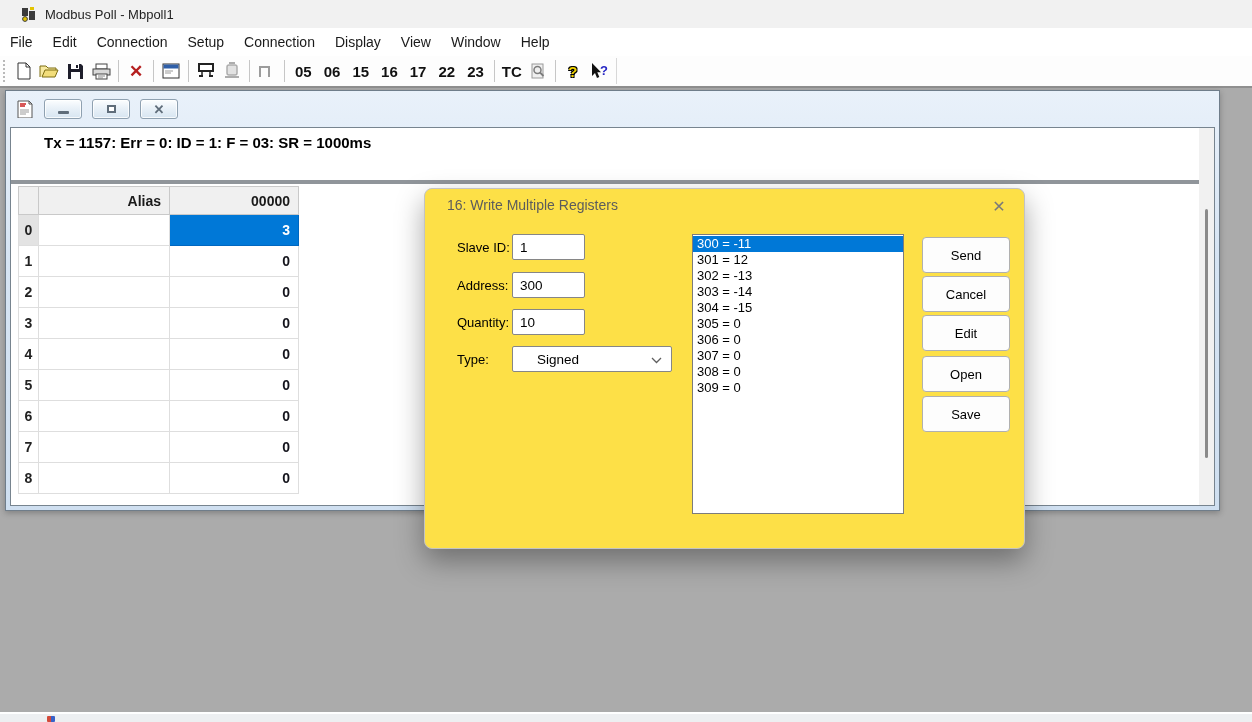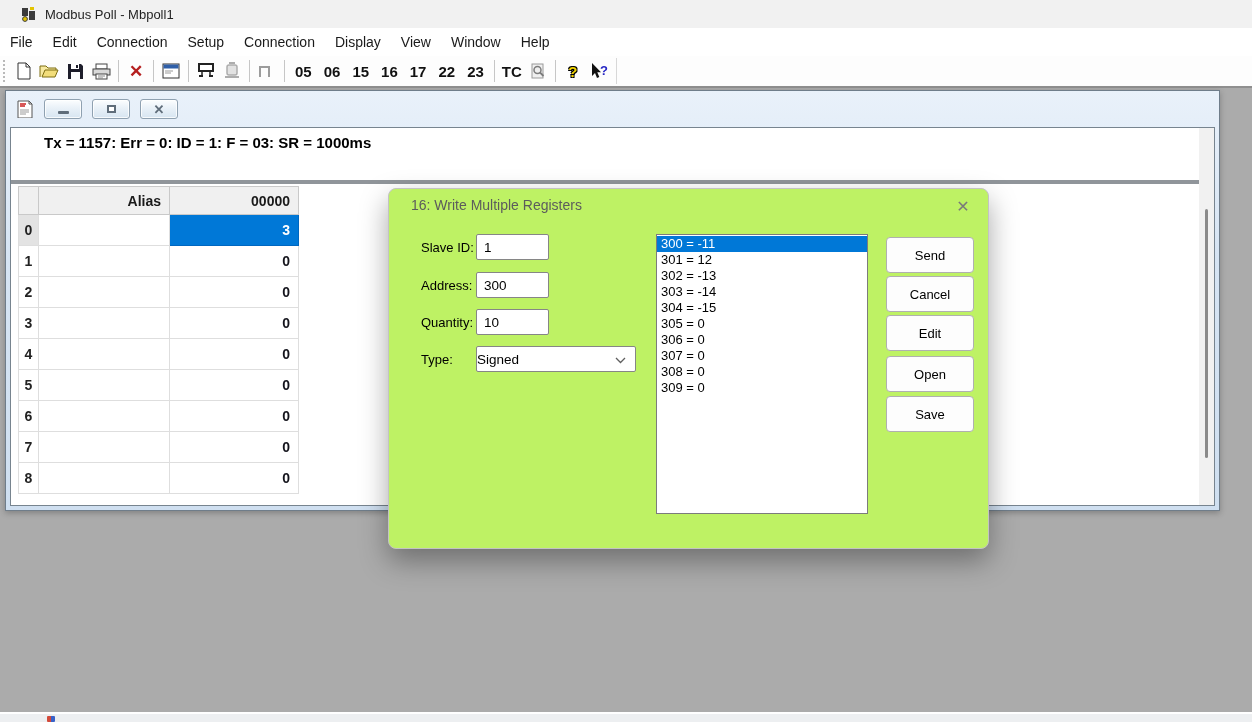--- a/index.html
+++ b/index.html
@@ -104,43 +104,43 @@
   
   .vscroll {
     position:absolute; top:0; right:0; bottom:0; width:15px; background:#f1f1f1;
   }
   .vscroll .thumb {
     position:absolute; top:81px; right:6px; width:3px; height:249px;
     background:#8a8a8a; border-radius:2px;
   }
   
   .dialog {
-    position:absolute; left:388px; top:188px; width:601px; height:361px;
-    background:#bef264; border:1px solid #c3c3c3; border-radius:8px;
+    position:absolute; left:424px; top:188px; width:601px; height:361px;
+    background:#fde047; border:1px solid #c3c3c3; border-radius:8px;
     box-shadow:0 12px 28px rgba(0,0,0,.35); z-index:30;
   }
   .dlg-title {
     position:absolute; top:8px; left:22px; font-size:14px; color:#5c5c5c;
   }
   .dlg-close {
     position:absolute; top:4px; right:10px; width:30px; height:26px;
     display:flex; align-items:center; justify-content:center;
     color:#7a7a7a; font-size:16px; border-radius:4px;
   }
   .dlg-label { position:absolute; left:22px; font-size:13px; color:#000;margin-left:10px; }
   .dlg-input {
     position:absolute; left:87px; width:73px; height:26px;
     border:1px solid #868686; border-radius:2px; background:#fff;
     font-family:"Liberation Sans",sans-serif; font-size:13.5px; padding-left:7px;
     color:#000; outline:none;
   }
   .dlg-select {
     position:absolute; left:87px; width:160px; height:26px;
     border:1px solid #868686; border-radius:2px; background:#fff;
-    font-size:13.5px; display:flex; align-items:center; padding-left:0; color:#000;
+    font-size:13.5px; display:flex; align-items:center; padding-left:24px; color:#000;
   }
   .dlg-select .chev { position:absolute; right:9px; top:10px; }
   .listbox {
     position:absolute; left:267px; top:45px; width:212px; height:280px;
     background:#fff; border:1px solid #7c7c7c; overflow:hidden;
     font-size:13px; padding-top:1px;
   }
   .listbox .li { height:16px; line-height:16px; padding-left:4px; color:#000; white-space:nowrap; }
   .listbox .li.sel { background:#0078d7; color:#fff; }
   .dlg-btn {

